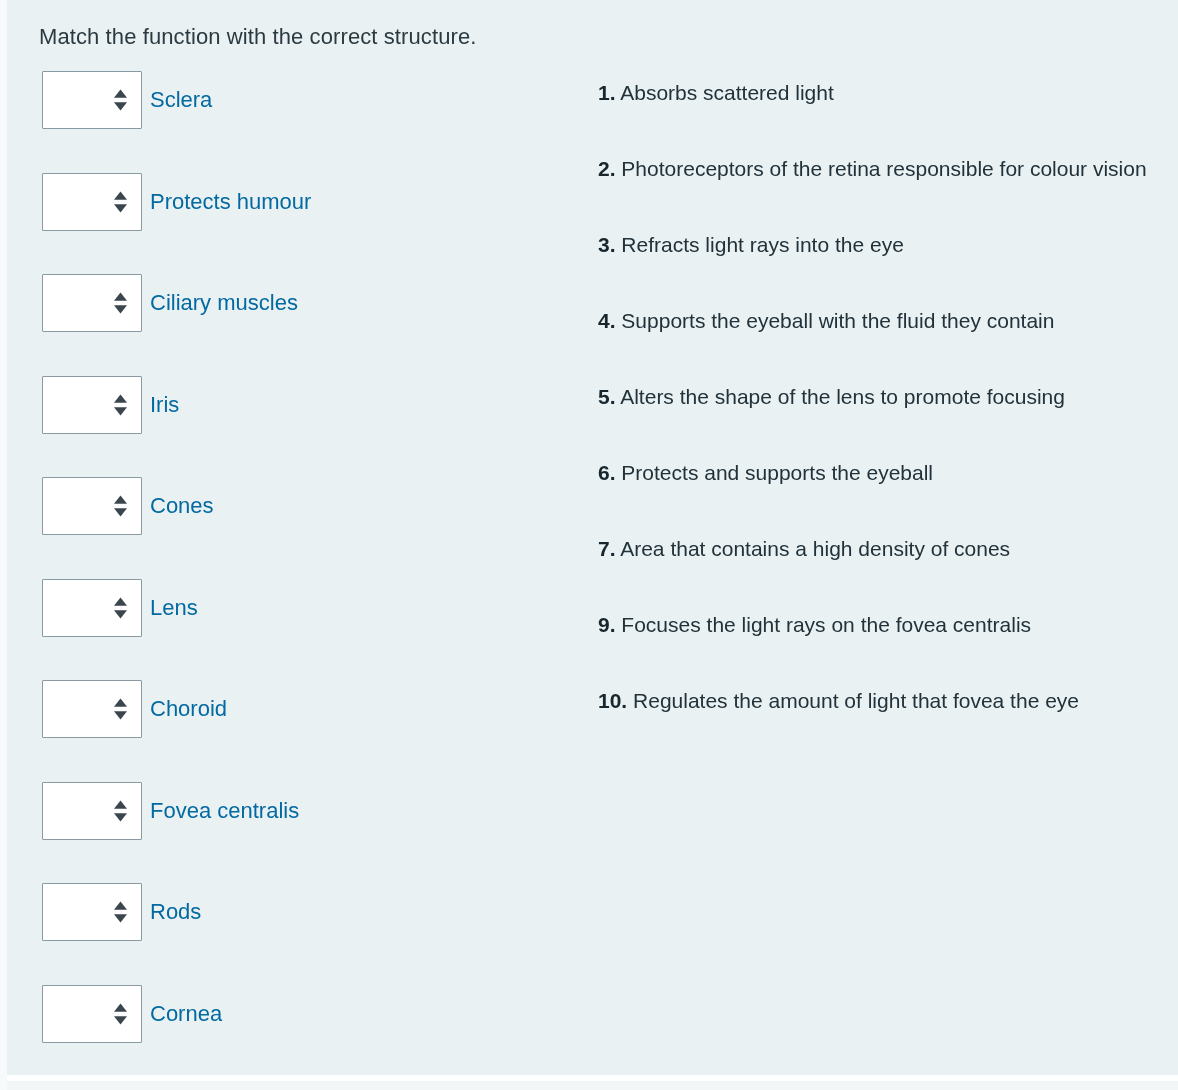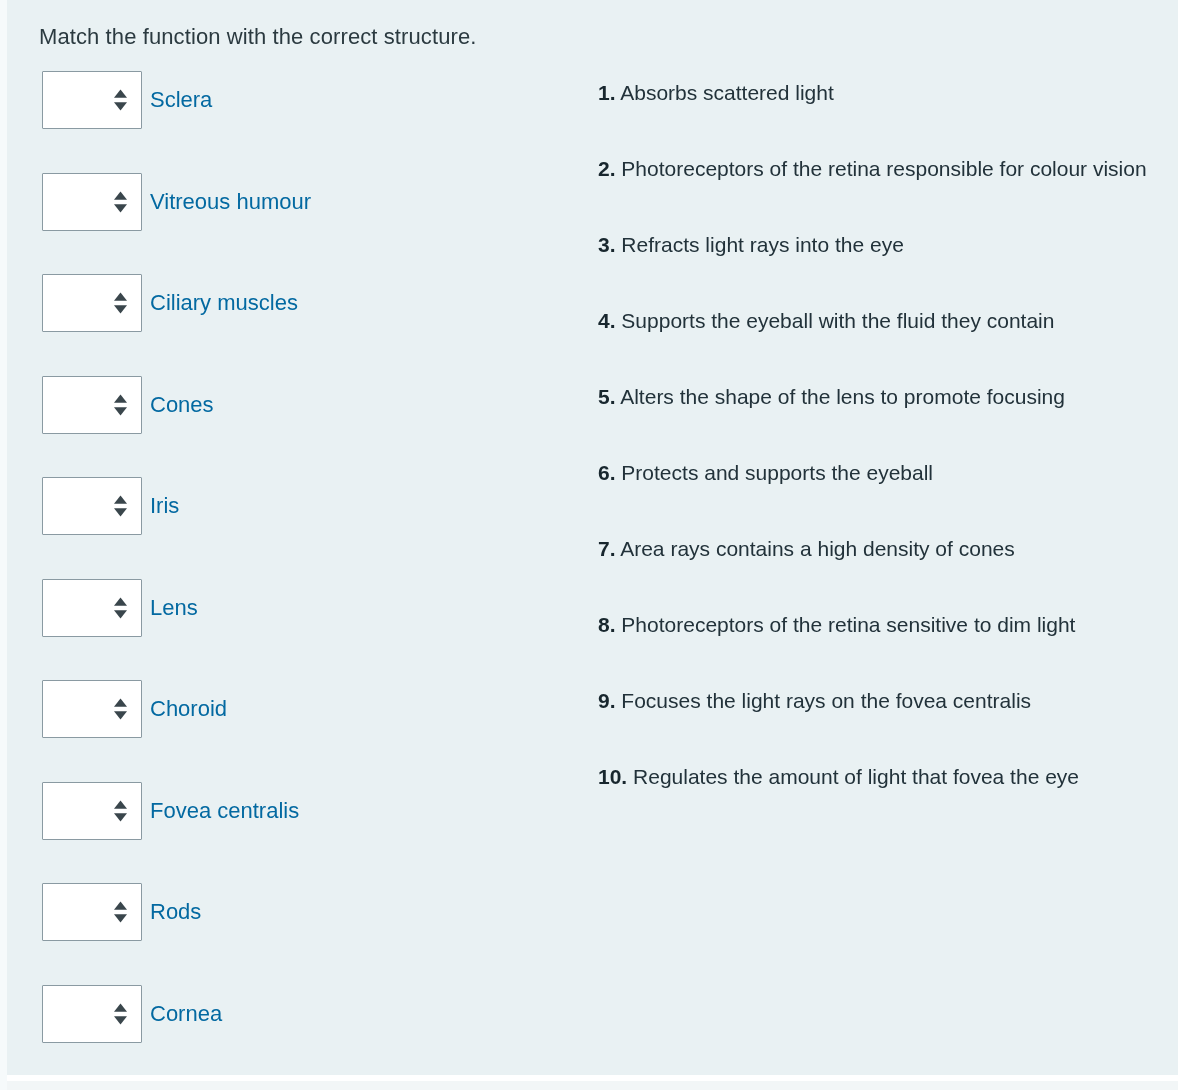--- a/index.html
+++ b/index.html
@@ -164,48 +164,48 @@
           </div>
           <div class="structure-label">Sclera</div>
         </div>
         <div class="structure-row">
           <div class="select-box">
             <span class="spinner-icon"><svg width="15" height="23" viewBox="0 0 15 23" xmlns="http://www.w3.org/2000/svg">
                 <polygon points="7.5,1 14,9.3 1,9.3" fill="#3a464c"></polygon>
                 <polygon points="7.5,22 14,13.7 1,13.7" fill="#3a464c"></polygon>
               </svg></span>
           </div>
-          <div class="structure-label">Vitreous humour</div>
+          <div class="structure-label">Protects humour</div>
         </div>
         <div class="structure-row">
           <div class="select-box">
             <span class="spinner-icon"><svg width="15" height="23" viewBox="0 0 15 23" xmlns="http://www.w3.org/2000/svg">
                 <polygon points="7.5,1 14,9.3 1,9.3" fill="#3a464c"></polygon>
                 <polygon points="7.5,22 14,13.7 1,13.7" fill="#3a464c"></polygon>
               </svg></span>
           </div>
           <div class="structure-label">Ciliary muscles</div>
         </div>
         <div class="structure-row">
           <div class="select-box">
             <span class="spinner-icon"><svg width="15" height="23" viewBox="0 0 15 23" xmlns="http://www.w3.org/2000/svg">
                 <polygon points="7.5,1 14,9.3 1,9.3" fill="#3a464c"></polygon>
                 <polygon points="7.5,22 14,13.7 1,13.7" fill="#3a464c"></polygon>
               </svg></span>
           </div>
+          <div class="structure-label">Iris</div>
+        </div>
+        <div class="structure-row">
+          <div class="select-box">
+            <span class="spinner-icon"><svg width="15" height="23" viewBox="0 0 15 23" xmlns="http://www.w3.org/2000/svg">
+                <polygon points="7.5,1 14,9.3 1,9.3" fill="#3a464c"></polygon>
+                <polygon points="7.5,22 14,13.7 1,13.7" fill="#3a464c"></polygon>
+              </svg></span>
+          </div>
           <div class="structure-label">Cones</div>
-        </div>
-        <div class="structure-row">
-          <div class="select-box">
-            <span class="spinner-icon"><svg width="15" height="23" viewBox="0 0 15 23" xmlns="http://www.w3.org/2000/svg">
-                <polygon points="7.5,1 14,9.3 1,9.3" fill="#3a464c"></polygon>
-                <polygon points="7.5,22 14,13.7 1,13.7" fill="#3a464c"></polygon>
-              </svg></span>
-          </div>
-          <div class="structure-label">Iris</div>
         </div>
         <div class="structure-row">
           <div class="select-box">
             <span class="spinner-icon"><svg width="15" height="23" viewBox="0 0 15 23" xmlns="http://www.w3.org/2000/svg">
                 <polygon points="7.5,1 14,9.3 1,9.3" fill="#3a464c"></polygon>
                 <polygon points="7.5,22 14,13.7 1,13.7" fill="#3a464c"></polygon>
               </svg></span>
           </div>
           <div class="structure-label">Lens</div>
         </div>
@@ -247,22 +247,21 @@
         </div>
       </div>
 
     <div class="function-column">
         <div class="function-item"><span class="function-number">1.</span><span class="function-text"> Absorbs scattered light</span></div>
         <div class="function-item"><span class="function-number">2.</span><span class="function-text"> Photoreceptors of the retina responsible for colour vision</span></div>
         <div class="function-item"><span class="function-number">3.</span><span class="function-text"> Refracts light rays into the eye</span></div>
         <div class="function-item"><span class="function-number">4.</span><span class="function-text"> Supports the eyeball with the fluid they contain</span></div>
         <div class="function-item"><span class="function-number">5.</span><span class="function-text"> Alters the shape of the lens to promote focusing</span></div>
         <div class="function-item"><span class="function-number">6.</span><span class="function-text"> Protects and supports the eyeball</span></div>
-        <div class="function-item"><span class="function-number">7.</span><span class="function-text"> Area rays contains a high density of cones</span></div>
-        <div class="function-item"><span class="function-number">8.</span><span class="function-text"> Photoreceptors of the retina sensitive to dim light</span></div>
+        <div class="function-item"><span class="function-number">7.</span><span class="function-text"> Area that contains a high density of cones</span></div>
         <div class="function-item"><span class="function-number">9.</span><span class="function-text"> Focuses the light rays on the fovea centralis</span></div>
         <div class="function-item"><span class="function-number">10.</span><span class="function-text"> Regulates the amount of light that fovea the eye</span></div>
       </div>
 
   </div>
 
   <div class="panel-separator"></div>
   <div class="next-panel-sliver"></div>
 
 </div>

